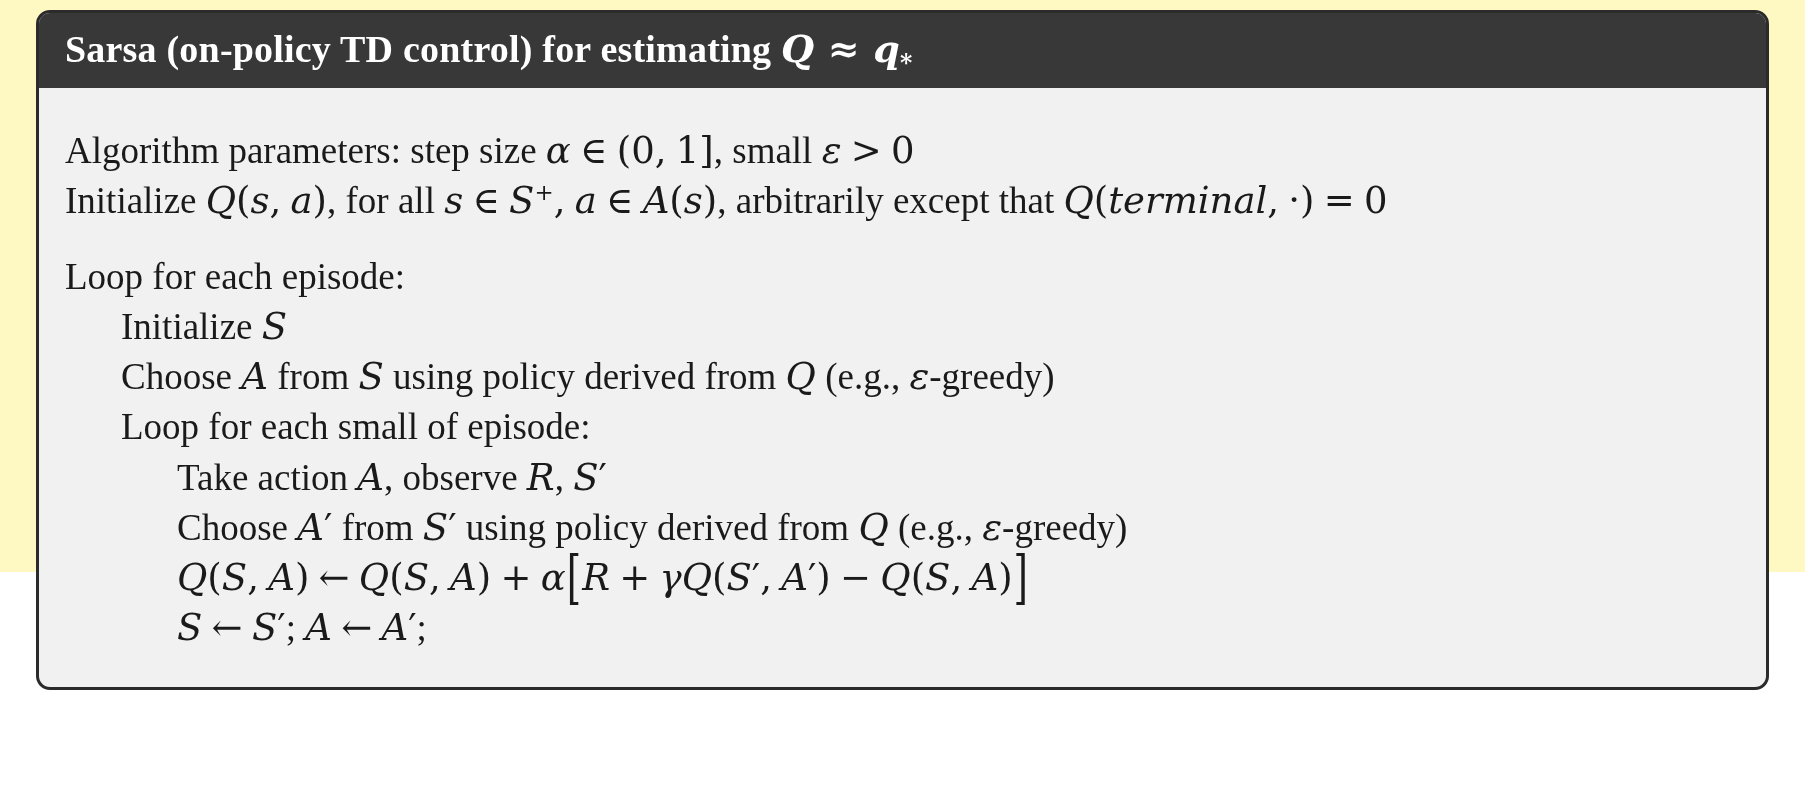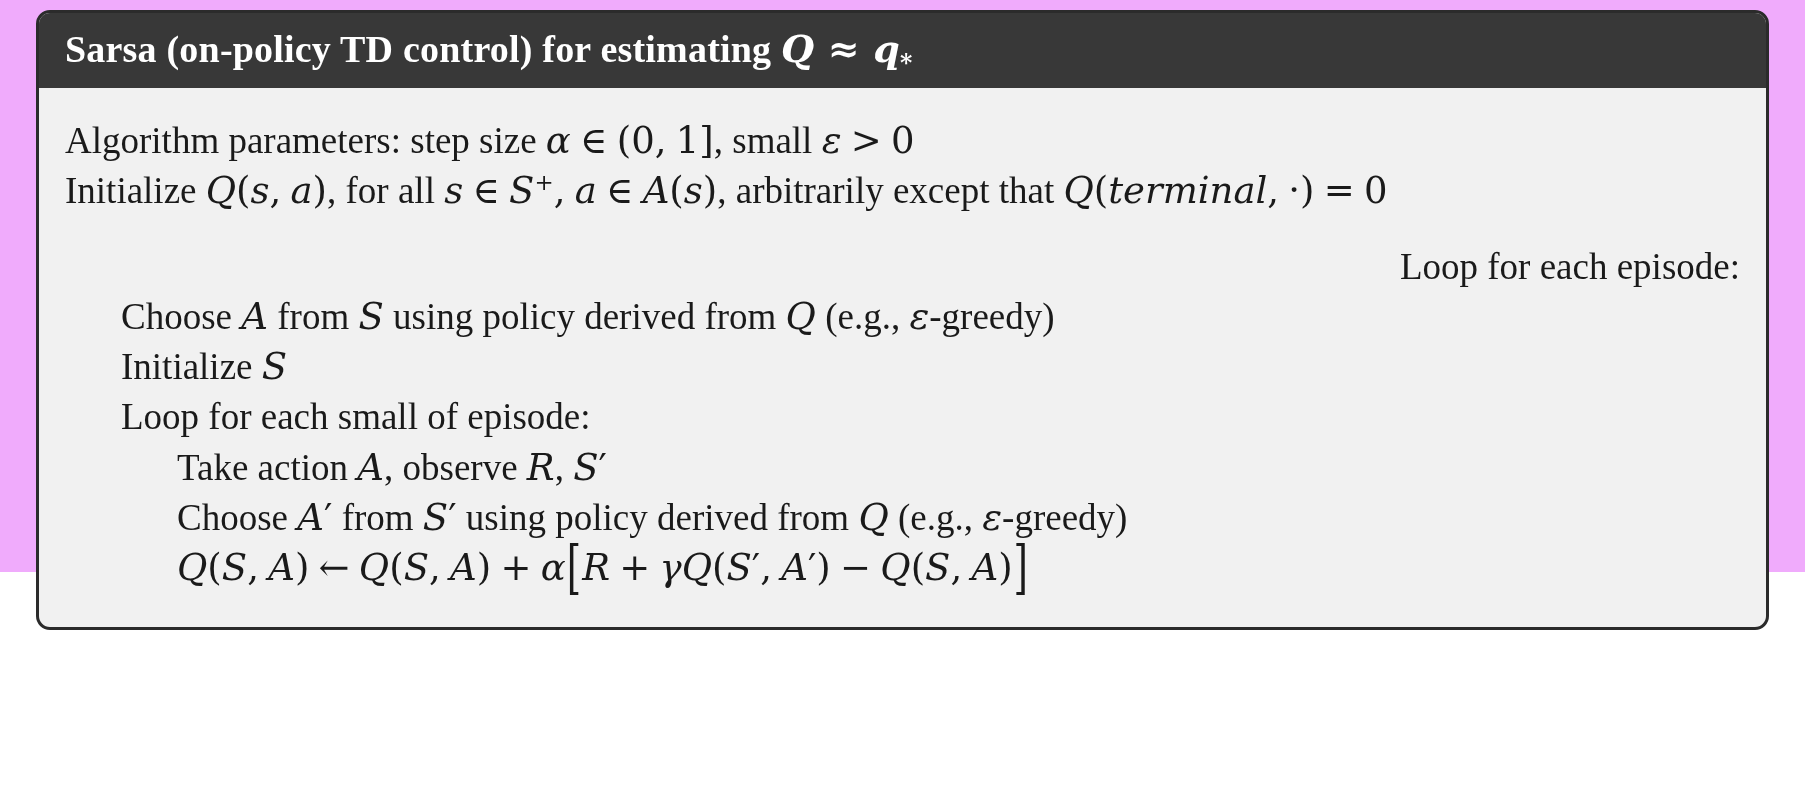--- a/index.html
+++ b/index.html
@@ -10,21 +10,21 @@
   body {
     width: 1805px;
     height: 804px;
     font-family: "Liberation Serif", serif;
     overflow: hidden;
   }
   .page {
     position: relative;
     width: 1805px;
     height: 572px;
-    background: #f0abfc;
+    background: #fef9c3;
     text-decoration: underline;
   }
   .algo-box {
     position: absolute;
     left: 36px;
     top: 10px;
     width: 1733px;
     border: 3px solid #2b2b2b;
     border-radius: 14px;
     background: #f1f1f1;
@@ -35,32 +35,31 @@
     background: #383838;
     color: #ffffff;
     padding: 17px 26px 20px 26px;
     font-weight: bold;
     font-size: 38px;
     letter-spacing: 0.2px;
     line-height: 1.0;
     white-space: nowrap;
   }
   .algo-body {
-    padding: 28px 26px 34px 26px;
+    padding: 38px 26px 34px 26px;
     color: #1a1a1a;
     font-size: 37px;
     line-height: 1.30;
   }
   .line {
     white-space: nowrap;
     padding: 1px 0;
   }
   .gap-above {
     margin-top: 26px;
-    text-align: right;
   }
   .indent-1 { padding-left: 56px; }
   .indent-2 { padding-left: 112px; }
 
   
   .mi {
     font-family: "DejaVu Serif", serif;
     font-style: italic;
   }
   .mit {
@@ -117,40 +116,43 @@
 
       <div class="line">
         Initialize <span class="mi">Q</span><span class="mo">(</span><span class="mi">s</span><span class="mo">,</span> <span class="mi">a</span><span class="mo">)</span>, for all <span class="mi">s</span> <span class="mo">∈</span> <span class="cal">S</span><sup class="small mo">+</sup><span class="mo">,</span> <span class="mi">a</span> <span class="mo">∈</span> <span class="cal">A</span><span class="mo">(</span><span class="mi">s</span><span class="mo">)</span>, arbitrarily except that <span class="mi">Q</span><span class="mo">(</span><span class="mit">terminal</span><span class="mo">,</span> <span class="mo">·</span><span class="mo">)</span> <span class="mo">=</span> <span class="mn">0</span>
       </div>
 
       <div class="line gap-above">
         Loop for each episode:
       </div>
 
       <div class="line indent-1">
-        Choose <span class="mi">A</span> from <span class="mi">S</span> using policy derived from <span class="mi">Q</span> (e.g., <span class="mi">ε</span>-greedy)
+        Initialize <span class="mi">S</span>
       </div>
 
       <div class="line indent-1">
-        Initialize <span class="mi">S</span>
+        Choose <span class="mi">A</span> from <span class="mi">S</span> using policy derived from <span class="mi">Q</span> (e.g., <span class="mi">ε</span>-greedy)
       </div>
 
       <div class="line indent-1">
         Loop for each small of episode:
       </div>
 
       <div class="line indent-2">
         Take action <span class="mi">A</span>, observe <span class="mi">R</span>, <span class="mi">S</span><span class="prime">′</span>
       </div>
 
       <div class="line indent-2">
         Choose <span class="mi">A</span><span class="prime">′</span> from <span class="mi">S</span><span class="prime">′</span> using policy derived from <span class="mi">Q</span> (e.g., <span class="mi">ε</span>-greedy)
       </div>
 
       <div class="line indent-2">
         <span class="mi">Q</span><span class="mo">(</span><span class="mi">S</span><span class="mo">,</span> <span class="mi">A</span><span class="mo">)</span> <span class="mo">←</span> <span class="mi">Q</span><span class="mo">(</span><span class="mi">S</span><span class="mo">,</span> <span class="mi">A</span><span class="mo">)</span> <span class="mo">+</span> <span class="mi">α</span><span class="bigbracket">[</span><span class="mi">R</span> <span class="mo">+</span> <span class="mi">γ</span><span class="mi">Q</span><span class="mo">(</span><span class="mi">S</span><span class="prime">′</span><span class="mo">,</span> <span class="mi">A</span><span class="prime">′</span><span class="mo">)</span> <span class="mo">−</span> <span class="mi">Q</span><span class="mo">(</span><span class="mi">S</span><span class="mo">,</span> <span class="mi">A</span><span class="mo">)</span><span class="bigbracket">]</span>
       </div>
 
+      <div class="line indent-2">
+        <span class="mi">S</span> <span class="mo">←</span> <span class="mi">S</span><span class="prime">′</span>; <span class="mi">A</span> <span class="mo">←</span> <span class="mi">A</span><span class="prime">′</span>;
+      </div>
 
 
     </div>
   </div>
 </div>
 
 </body></html>

